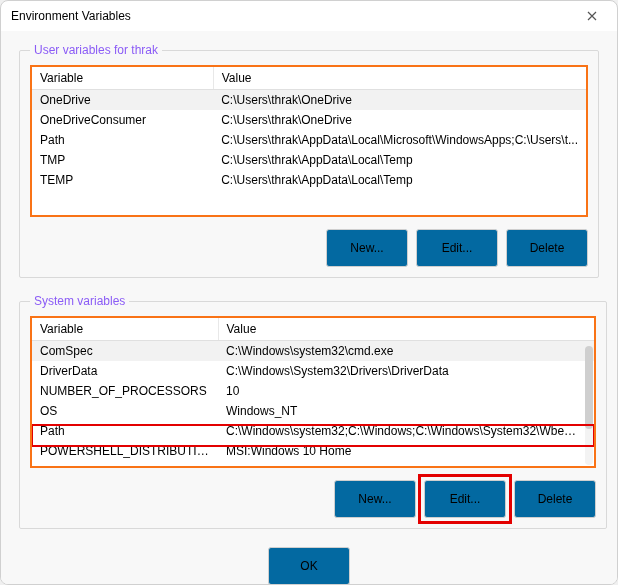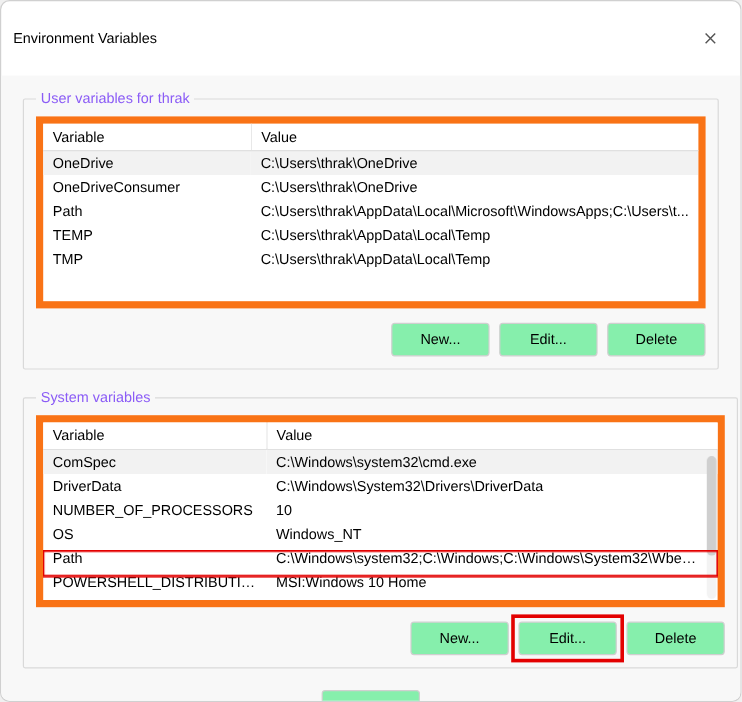--- a/index.html
+++ b/index.html
@@ -21,21 +21,21 @@
     box-sizing: border-box;
     border-radius: 8px;
     overflow: hidden;
     display: flex;
     flex-direction: column;
   }
   .titlebar {
     height: 30px;
     display: flex;
     align-items: center;
-    padding: 16px 10px;
+    padding: 0 10px;
     font-size: 12px;
     color: #000;
     position: relative;
   }
   .titlebar .title {
     flex: 1;
   }
   .titlebar .close {
     width: 30px;
     height: 30px;
@@ -57,21 +57,21 @@
     border-radius: 2px;
     margin: 6px 0 10px 0;
     padding: 8px 10px 10px 10px;
   }
   fieldset.group legend {
     padding: 0 4px;
     font-size: 12px;
     color: #8b5cf6;
   }
   .tablewrap {
-    border: 6px solid #f97316;
+    border: 2px solid #f97316;
     background: #fff;
     height: 148px;
     overflow: hidden;
     position: relative;
   }
   table {
     border-collapse: collapse;
     width: 100%;
     font-size: 12px;
   }
@@ -116,24 +116,24 @@
     background: #cfcfcf;
     border-radius: 4px;
   }
   .btnrow {
     display: flex;
     justify-content: flex-end;
     gap: 8px;
     margin-top: 12px;
   }
   button.win {
-    height: 28px;
+    height: 38px;
     min-width: 82px;
     padding: 0 14px;
-    background: #86efac;
+    background: #0369a1;
     border: 1px solid #cfcfcf;
     border-radius: 3px;
     font-size: 12px;
     font-family: inherit;
     color: #000;
     cursor: pointer;
   }
   .highlight-row {
     position: absolute;
     border: 2px solid #e30000;
@@ -183,25 +183,25 @@
             </tr>
             <tr>
               <td class="col-var">OneDriveConsumer</td>
               <td class="col-val">C:\Users\thrak\OneDrive</td>
             </tr>
             <tr>
               <td class="col-var">Path</td>
               <td class="col-val">C:\Users\thrak\AppData\Local\Microsoft\WindowsApps;C:\Users\t...</td>
             </tr>
             <tr>
+              <td class="col-var">TMP</td>
+              <td class="col-val">C:\Users\thrak\AppData\Local\Temp</td>
+            </tr>
+            <tr>
               <td class="col-var">TEMP</td>
-              <td class="col-val">C:\Users\thrak\AppData\Local\Temp</td>
-            </tr>
-            <tr>
-              <td class="col-var">TMP</td>
               <td class="col-val">C:\Users\thrak\AppData\Local\Temp</td>
             </tr>
           </tbody>
         </table>
       </div>
       <div class="btnrow">
         <button class="win">New...</button>
         <button class="win">Edit...</button>
         <button class="win">Delete</button>
       </div>

